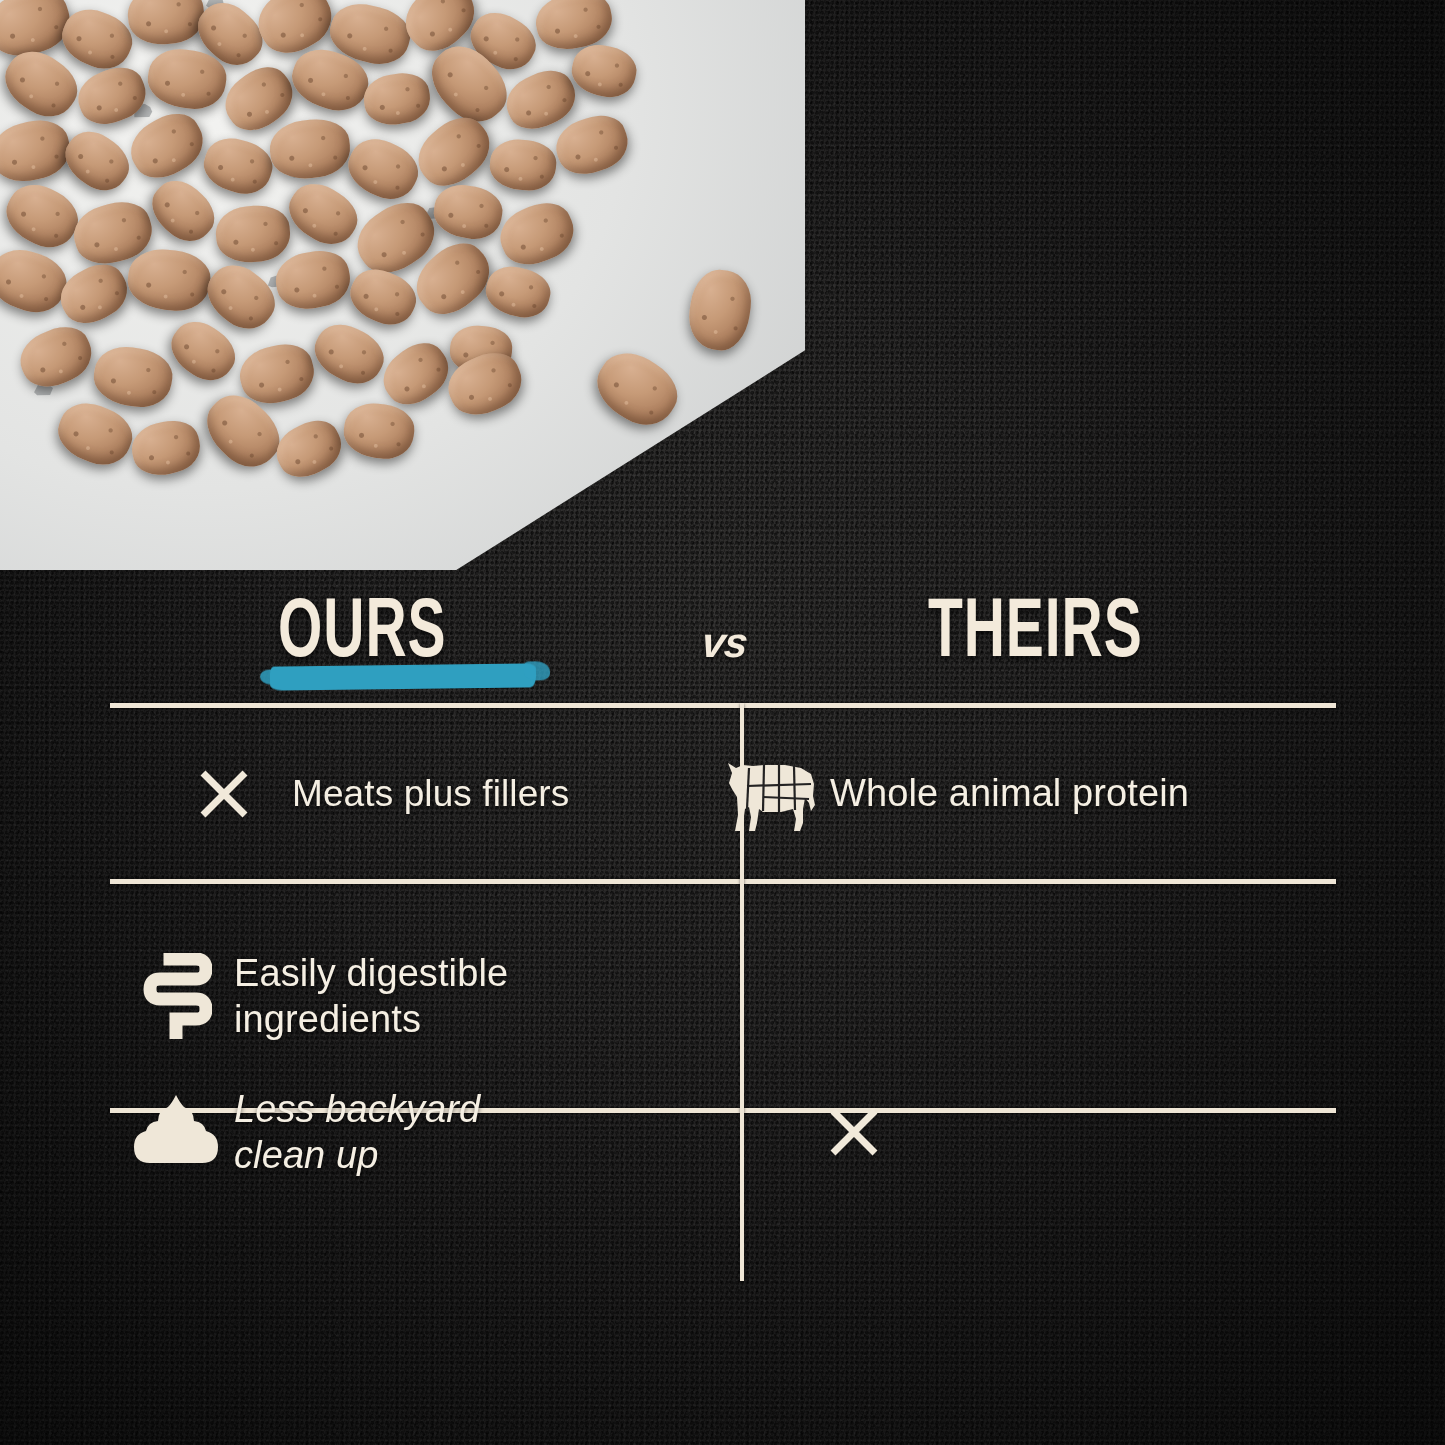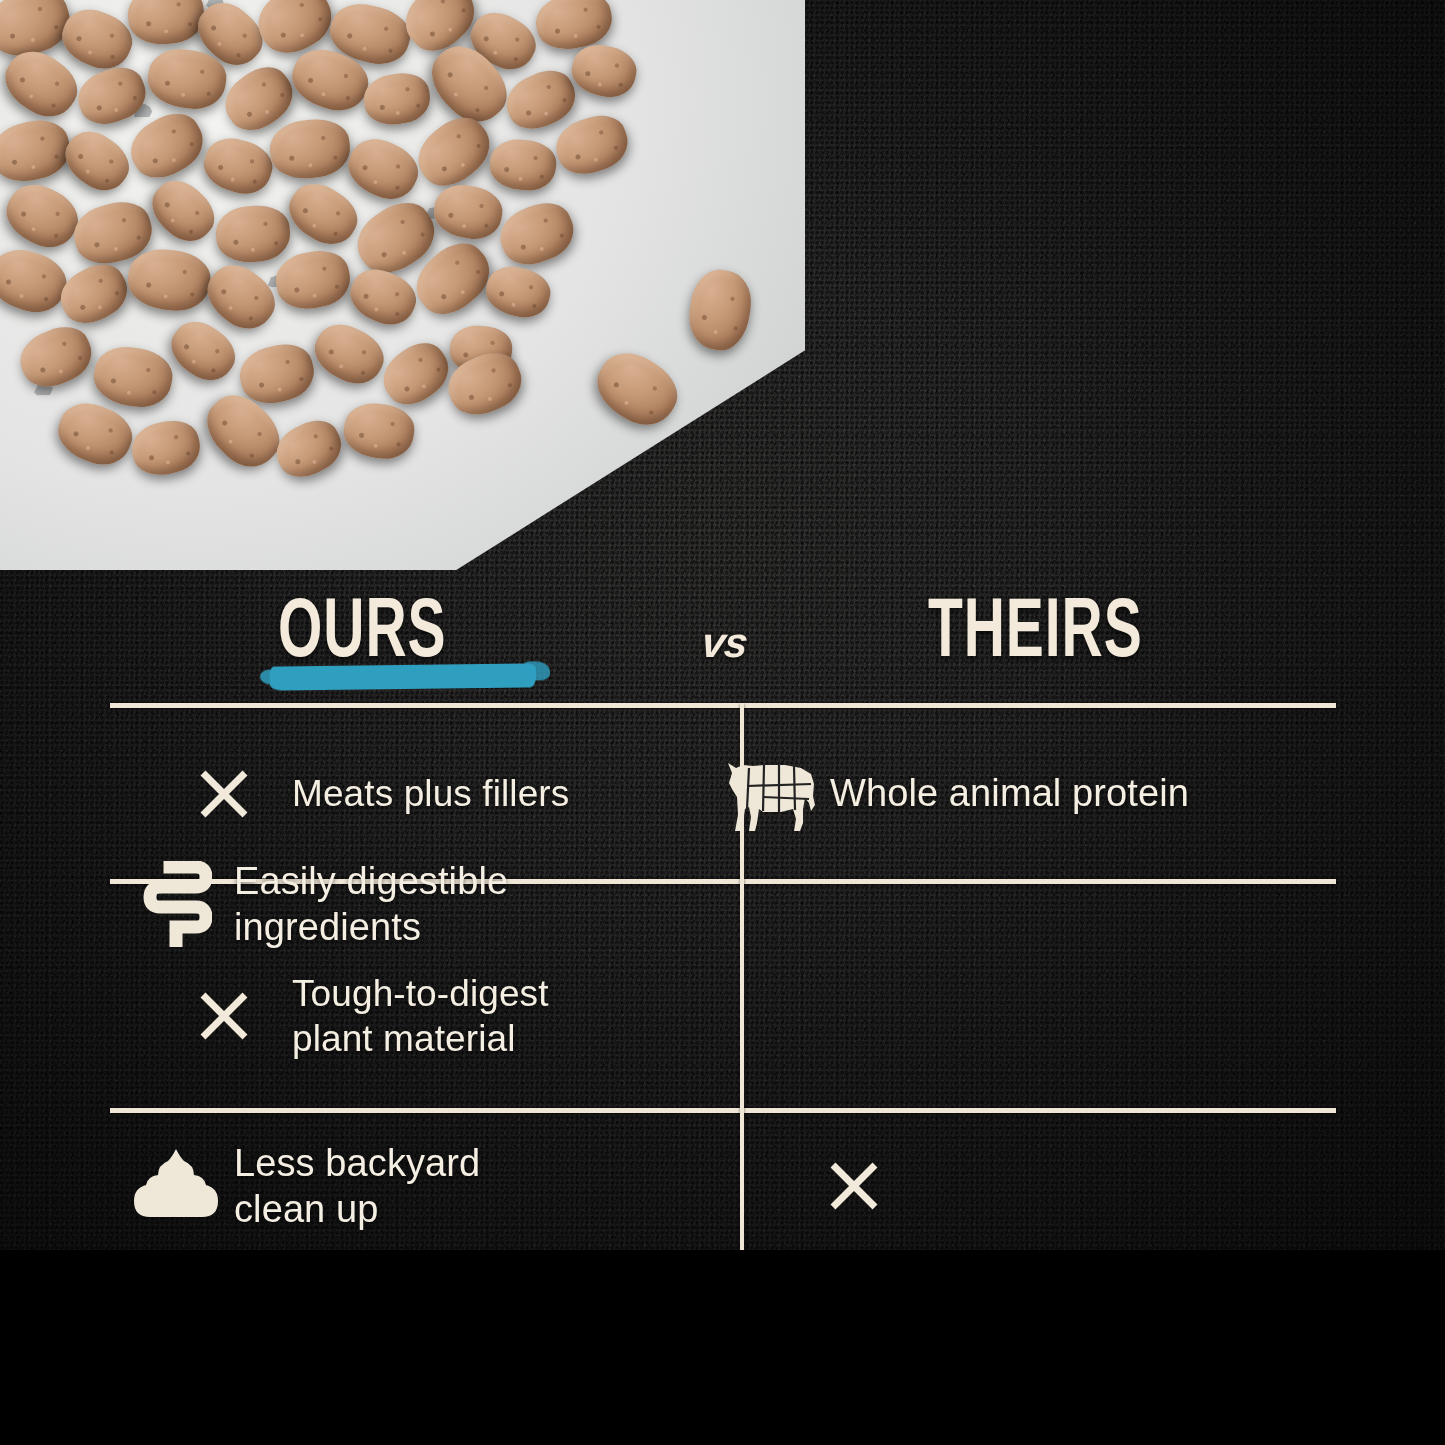--- a/index.html
+++ b/index.html
@@ -7,21 +7,21 @@
 
   html, body {
     width:1445px; height:1445px;
     background:#000;
     font-family:"Liberation Sans", sans-serif;
     overflow:hidden;
   }
 
   #stage {
     position:relative;
-    width:1445px; height:1250px;
+    width:1445px; height:1445px;
     background:#4d7c0f;
     overflow:hidden;
   }
 
   
   .bg-slate {
     position:absolute; inset:0;
     background-color:#232222;
     background-image:
       radial-gradient(circle at 18% 82%, rgba(255,255,255,0.035) 0 1px, transparent 1.6px),
@@ -158,22 +158,22 @@
   }
   .hline { left:110px; width:1226px; height:5px; }
   .hline.r0 { top:703px; }
   .hline.r1 { top:879px; }
   .hline.r2 { top:1108px; }
   .vline { left:740px; top:703px; width:4px; height:578px; }
 
   
   .row { position:absolute; left:110px; width:1226px; display:flex; }
   .row.r0 { top:708px; height:171px; }
-  .row.r1 { top:848px; height:224px;flex-direction:column; }
-  .row.r2 { top:1102px; height:168px; }
+  .row.r1 { top:884px; height:224px; }
+  .row.r2 { top:1048px; height:168px;font-style:italic; }
 
   .cell {
     display:flex; align-items:center;
     height:100%;
   }
   .cell.left  { width:630px; padding-left:8px; }
   .cell.right { width:596px; padding-left:86px; }
 
   .cell-icon {
     flex:0 0 auto;
@@ -354,29 +354,20 @@
     <div class="row r1">
       <div class="cell left">
         <div class="cell-icon">
           <svg width="72" height="86" viewBox="0 0 72 86">
             <path d="M30 6 L56 6 Q66 6 66 16 Q66 26 56 26 L20 26 Q10 26 10 36 Q10 46 20 46 L56 46 Q66 46 66 56 Q66 66 56 66 L36 66 L36 80" fill="none" stroke="#efe7d8" stroke-width="13" stroke-linecap="square" stroke-linejoin="miter"></path>
           </svg>
         </div>
         <div class="cell-text">Easily digestible
 ingredients</div>
       </div>
-      <div class="cell right">
-        <div class="cell-icon x">
-          <svg width="56" height="56" viewBox="0 0 56 56">
-            <path d="M7 7 L49 49 M49 7 L7 49" stroke="#f1e9da" stroke-width="7" stroke-linecap="butt"></path>
-          </svg>
-        </div>
-        <div class="cell-text">Tough-to-digest
-plant material</div>
-      </div>
     </div>
 
     <div class="row r2">
       <div class="cell left">
         <div class="cell-icon">
           <svg width="96" height="82" viewBox="0 0 96 82">
             <path d="M48 4 Q44 12 40 16 Q30 20 30 30 Q20 31 18 40 Q6 43 6 56 Q6 72 22 72 L74 72 Q90 72 90 56 Q90 43 78 40 Q76 31 66 30 Q66 20 56 16 Q52 12 48 4 Z" fill="#efe7d8"></path>
           </svg>
         </div>
         <div class="cell-text">Less backyard

